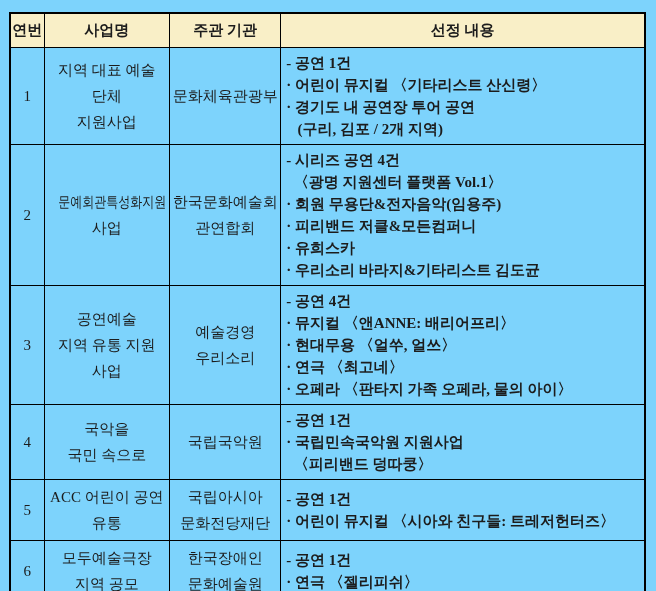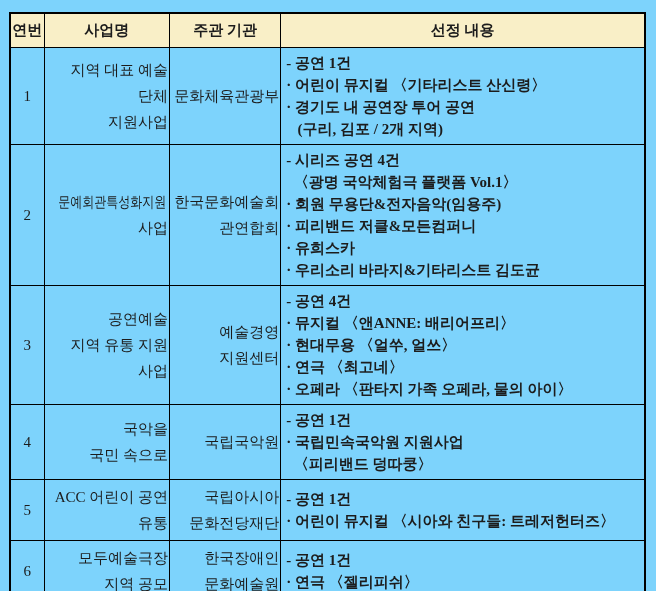--- a/index.html
+++ b/index.html
@@ -34,21 +34,21 @@
     font-size: 15px;
     height: 33px;
     text-align: center;
     padding: 0 1px;
   }
   td.c-no {
     text-align: center;
     font-size: 15px;
   }
   td.c-name, td.c-org {
-    text-align: right;
+    text-align: center;
     font-size: 15px;
     line-height: 26px;
     padding: 4px 1px;
     word-break: keep-all;
   }
   td.c-content {
     font-size: 15px;
     line-height: 22px;
     text-align: left;
     padding: 4px 3px 4px 5px;
@@ -103,37 +103,37 @@
     <td class="c-name">
             <div class="line squeeze">문예회관특성화지원</div>
             <div class="line">사업</div>
           </td>
     <td class="c-org">
             <div class="line">한국문화예술회</div>
             <div class="line">관연합회</div>
           </td>
     <td class="c-content">
             <div class="line">- 시리즈 공연 4건</div>
-            <div class="line">  〈광명 국악체험극 플랫폼 Vol.1〉</div>
+            <div class="line">  〈광명 지원센터 플랫폼 Vol.1〉</div>
             <div class="line">· 회원 무용단&amp;전자음악(임용주)</div>
             <div class="line">· 피리밴드 저클&amp;모든컴퍼니</div>
             <div class="line">· 유희스카</div>
             <div class="line">· 우리소리 바라지&amp;기타리스트 김도균</div>
           </td>
   </tr>
         <tr>
     <td class="c-no">3</td>
     <td class="c-name">
             <div class="line">공연예술</div>
             <div class="line">지역 유통 지원</div>
             <div class="line">사업</div>
           </td>
     <td class="c-org">
             <div class="line">예술경영</div>
-            <div class="line">지원센터</div>
+            <div class="line">우리소리</div>
           </td>
     <td class="c-content">
             <div class="line">- 공연 4건</div>
             <div class="line">· 뮤지컬 〈앤ANNE: 배리어프리〉</div>
             <div class="line">· 현대무용 〈얼쑤, 얼쓰〉</div>
             <div class="line">· 연극 〈최고네〉</div>
             <div class="line">· 오페라 〈판타지 가족 오페라, 물의 아이〉</div>
           </td>
   </tr>
         <tr>

